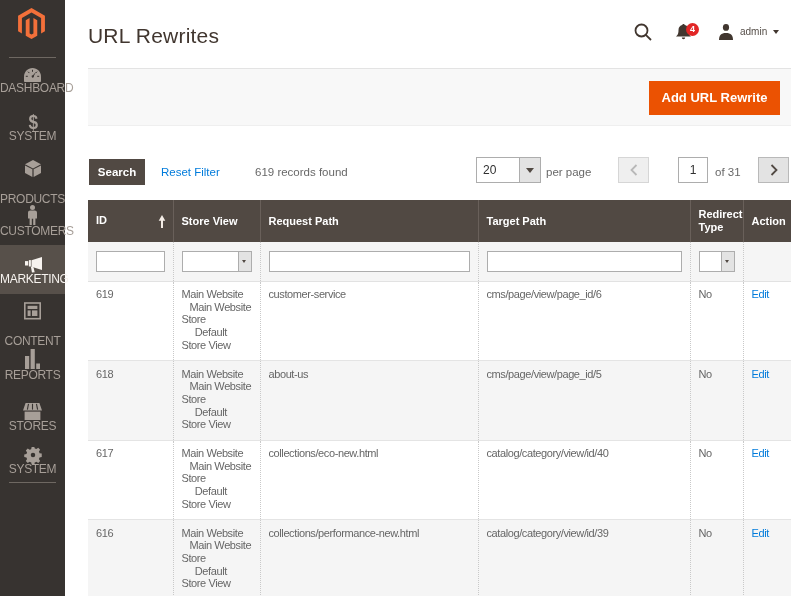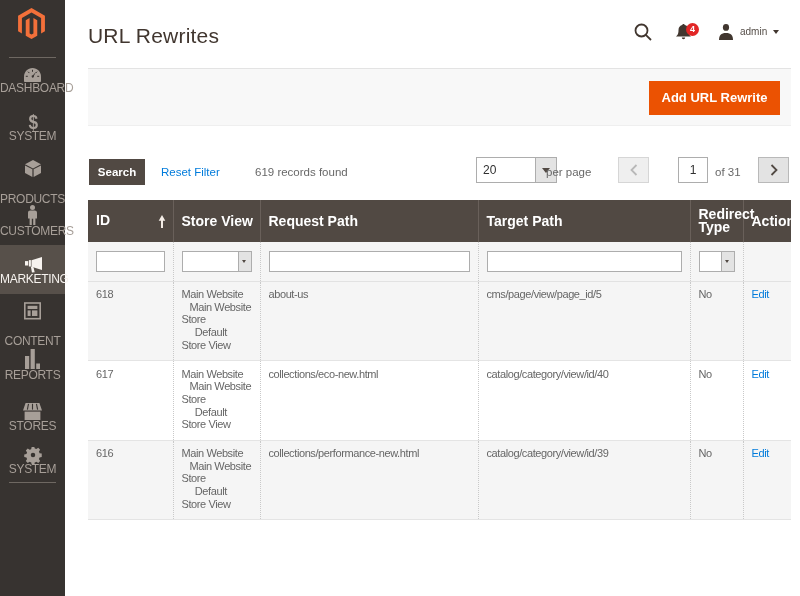--- a/index.html
+++ b/index.html
@@ -27,40 +27,40 @@
 #band { position:absolute; left:88px; top:68px; width:703px; height:58px; background:#f8f8f8;
   border-top:1px solid #e3e3e3; border-bottom:1px solid #efefef; }
 #addbtn { position:absolute; left:649px; top:81px; width:131px; height:34px; background:#eb5202;
   color:#fff; font-weight:bold; font-size:13px; text-align:center; line-height:34px; }
 
 
 #searchbtn { position:absolute; left:89px; top:159px; width:56px; height:26px; background:#514943;
   color:#fff; font-weight:bold; font-size:11.5px; text-align:center; line-height:26px; }
 #resetf { position:absolute; left:161px; top:166px; font-size:11.5px; color:#007bdb; }
 #records { position:absolute; left:255px; top:166px; font-size:11.5px; color:#686868; }
-#ppsel { position:absolute; left:476px; top:157px; width:81px; height:26px; background:#fff;
+#ppsel { position:absolute; left:476px; top:157px; width:65px; height:26px; background:#fff;
   border:1px solid #adadad; }
 #ppsel .txt { position:absolute; left:6px; top:5px; font-size:12px; color:#303030; }
 #ppsel .arr { position:absolute; right:0; top:0; width:21px; height:24px; background:#e3e3e3;
   border-left:1px solid #adadad; }
 .tri { position:absolute; left:50%; top:50%; margin-left:-4px; margin-top:-2px; width:0; height:0;
   border-left:4px solid transparent; border-right:4px solid transparent; border-top:5px solid #514943; }
 #perpage { position:absolute; left:546px; top:166px; font-size:11.5px; color:#686868; }
 #prevb { position:absolute; left:618px; top:157px; width:31px; height:26px; background:#efefef; border:1px solid #d6d6d6; }
 #pageinp { position:absolute; left:678px; top:157px; width:30px; height:26px; background:#fff;
   border:1px solid #adadad; font-size:12px; color:#303030; text-align:center; line-height:24px; }
 #of31 { position:absolute; left:715px; top:166px; font-size:11.5px; color:#686868; }
 #nextb { position:absolute; left:758px; top:157px; width:31px; height:26px; background:#e3e3e3; border:1px solid #b9b9b9; }
 .chev { position:absolute; left:50%; top:50%; transform:translate(-50%,-50%); }
 
 
 #grid { position:absolute; left:88px; top:200px; width:703px; }
 table { border-collapse:collapse; table-layout:fixed; width:703px; }
 col.c1{width:85px;} col.c2{width:87px;} col.c3{width:218px;} col.c4{width:212px;} col.c5{width:53px;} col.c6{width:48px;}
-thead th { background:#514943; color:#fff; font-size:14px; font-weight:bold; text-align:left;
+thead th { background:#514943; color:#fff; font-size:11px; font-weight:bold; text-align:left;
   padding:0 0 0 8px; height:42px; vertical-align:middle; line-height:12.7px; border-left:1px solid #69605a; }
 thead th:first-child { border-left:none; }
 tr.filter td { background:#f5f5f5; height:39px; vertical-align:top; padding:9px 8px 0 8px;
   border-left:1px dotted #c9c9c9; border-bottom:1px solid #e2e2e2; }
 tr.filter td:first-child { border-left:none; }
 .finp { width:100%; height:21px; border:1px solid #adadad; background:#fff; display:block; }
 .fsel { position:relative; height:21px; border:1px solid #adadad; background:#fff; }
 .fsel .arr { position:absolute; right:0; top:0; width:13px; height:19px; background:#e3e3e3; border-left:1px solid #adadad; }
 .fsel .tri { border-left-width:2.5px; border-right-width:2.5px; border-top-width:3.5px; margin-left:-2.5px; margin-top:-1.5px; }
 tbody td { font-size:11px; letter-spacing:-0.4px; color:#666; vertical-align:top; padding:6.5px 8px 0 8px; line-height:12.7px; white-space:pre;
@@ -263,20 +263,28 @@
         </thead>
 <tbody>
 <tr class="filter">
   <td><span class="finp"></span></td>
   <td><div class="fsel"><span class="arr"><span class="tri"></span></span></div></td>
   <td><span class="finp"></span></td>
   <td><span class="finp"></span></td>
   <td><div class="fsel" style="width:36px"><span class="arr"><span class="tri"></span></span></div></td>
   <td></td>
 </tr>
+<tr class="odd">
+  <td>619</td>
+  <td>Main Website<br>&nbsp;&nbsp;&nbsp;Main Website<br>Store<br>&nbsp;&nbsp;&nbsp;&nbsp;&nbsp;Default<br>Store View</td>
+  <td>customer-service</td>
+  <td>cms/page/view/page_id/6</td>
+  <td>No</td>
+  <td class="ed"><a href="#">Edit</a></td>
+</tr>
 <tr class="even">
   <td>618</td>
   <td>Main Website<br>&nbsp;&nbsp;&nbsp;Main Website<br>Store<br>&nbsp;&nbsp;&nbsp;&nbsp;&nbsp;Default<br>Store View</td>
   <td>about-us</td>
   <td>cms/page/view/page_id/5</td>
   <td>No</td>
   <td class="ed"><a href="#">Edit</a></td>
 </tr>
 <tr class="odd">
   <td>617</td>

